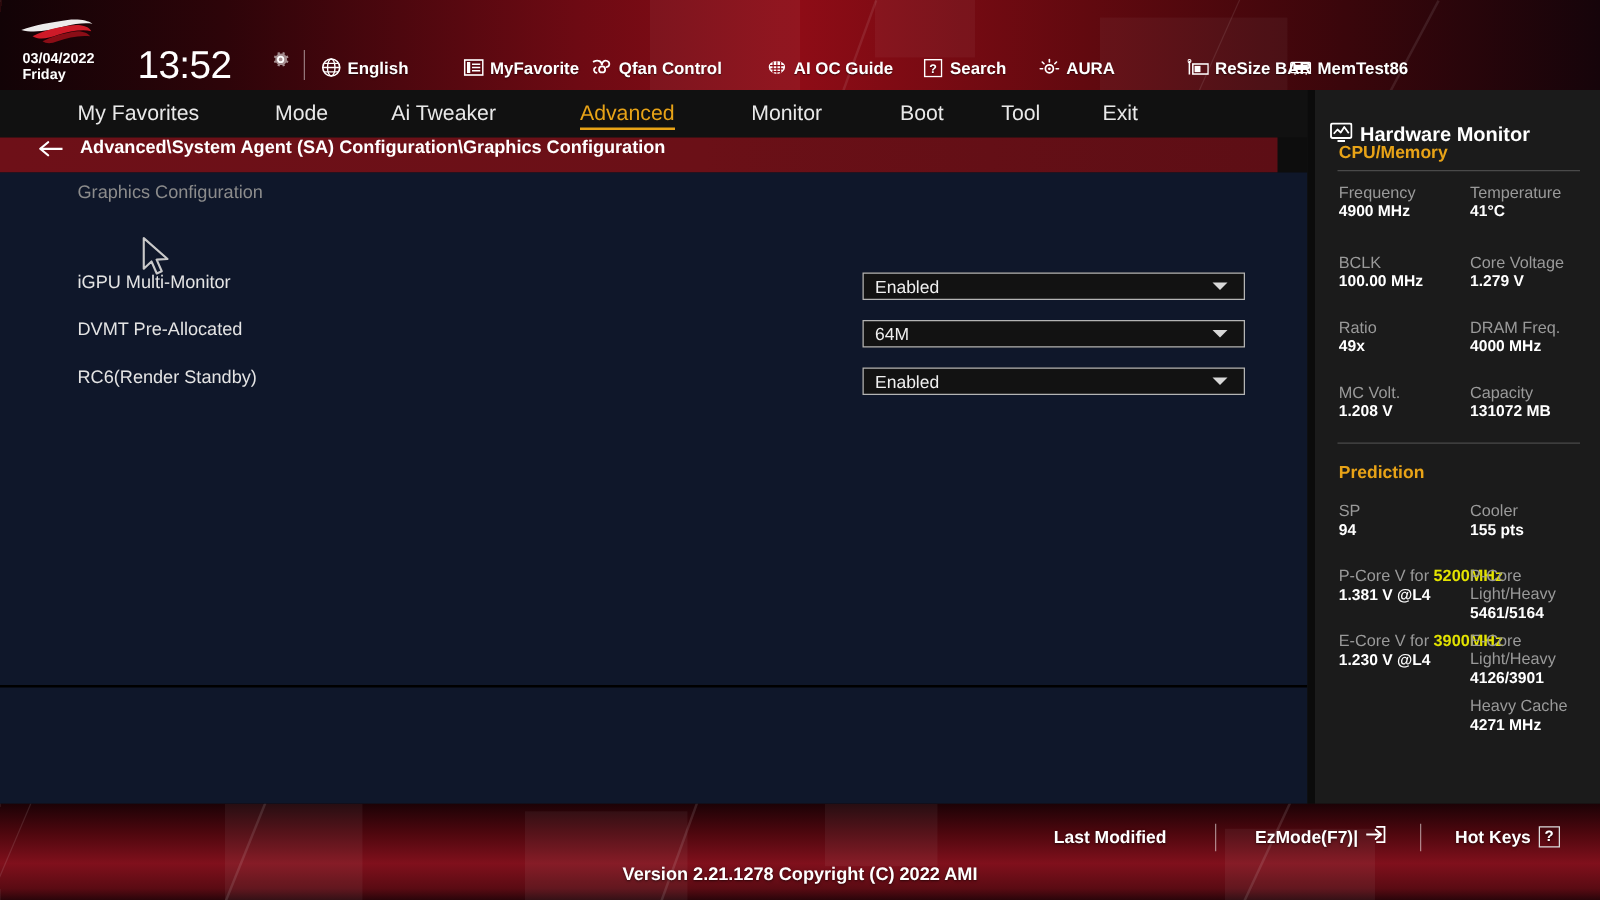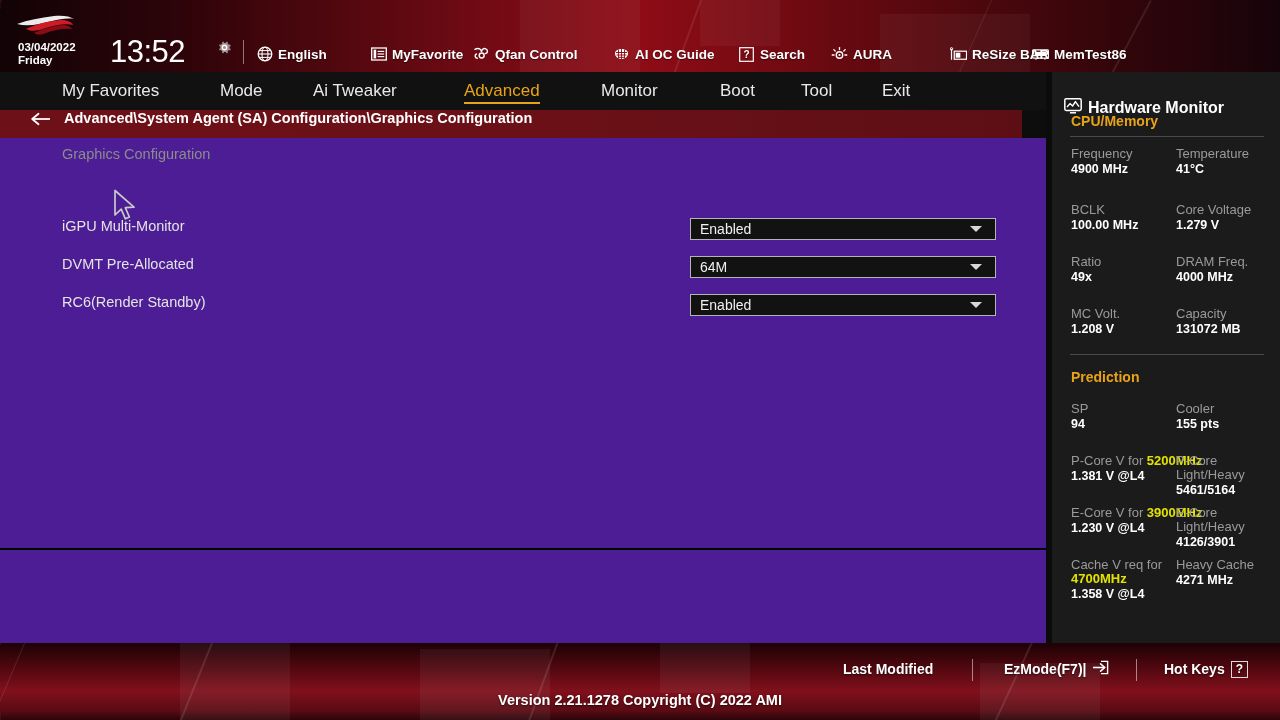--- a/index.html
+++ b/index.html
@@ -64,21 +64,21 @@
     position:absolute; left:0; top:110px; width:1022px; height:28px;
     background:linear-gradient(90deg,#6e1018 0%, #6b1017 55%, #5d0e15 100%);
     display:flex; 
   }
   .crumb-back { margin-left:30px; width:22px; height:18px; display:flex; align-items:center; }
   .crumb-txt { margin-left:12px; font-size:14.5px; font-weight:bold; color:#ffffff; }
 
   
   .content {
     position:absolute; left:0; top:138px; width:1046px; height:505px;
-    background:#4c1d95;
+    background:#0f172a;
   }
   .sect-title { position:absolute; left:62px; top:8px; font-size:14.5px; color:#8c8c8c; }
 
   .row { position:absolute; left:0; width:1046px; height:38px; }
   .row-label { position:absolute; left:62px; top:0; font-size:14.5px; color:#e4e4e4; white-space:nowrap; }
 
   .ddl {
     position:absolute; left:690px; width:306px; height:22px;
     border:1px solid #b4b4b4; background:#121212;
     display:flex; align-items:center;
@@ -409,24 +409,20 @@
   <div class="hwm-cell" style="left:19px; top:434px;">
     <div class="hwm-k"><span>E-Core V for </span><span class="hl">3900MHz</span></div>
     <div class="hwm-v">1.230 V @L4</div>
   </div>
   <div class="hwm-cell" style="left:124px; top:434px;">
     <div class="hwm-k" style="white-space:pre-line;">E-Core
 Light/Heavy</div>
     <div class="hwm-v">4126/3901</div>
   </div>
 
-  <div class="hwm-cell" style="left:19px; top:486px; width:100px;">
-    <div class="hwm-k" style="white-space:normal;"><span>Cache V req for </span><span class="hl">4700MHz</span></div>
-    <div class="hwm-v">1.358 V @L4</div>
-  </div>
   <div class="hwm-cell" style="left:124px; top:486px;">
     <div class="hwm-k">Heavy Cache</div>
     <div class="hwm-v">4271 MHz</div>
   </div>
 </div>
 
 <div class="footer">
   <div class="ft-block" style="left:180px; top:0; width:110px; height:77px;"></div>
   <div class="ft-block" style="left:420px; top:6px; width:130px; height:71px;"></div>
   <div class="ft-block" style="left:660px; top:0; width:90px; height:50px;"></div>

